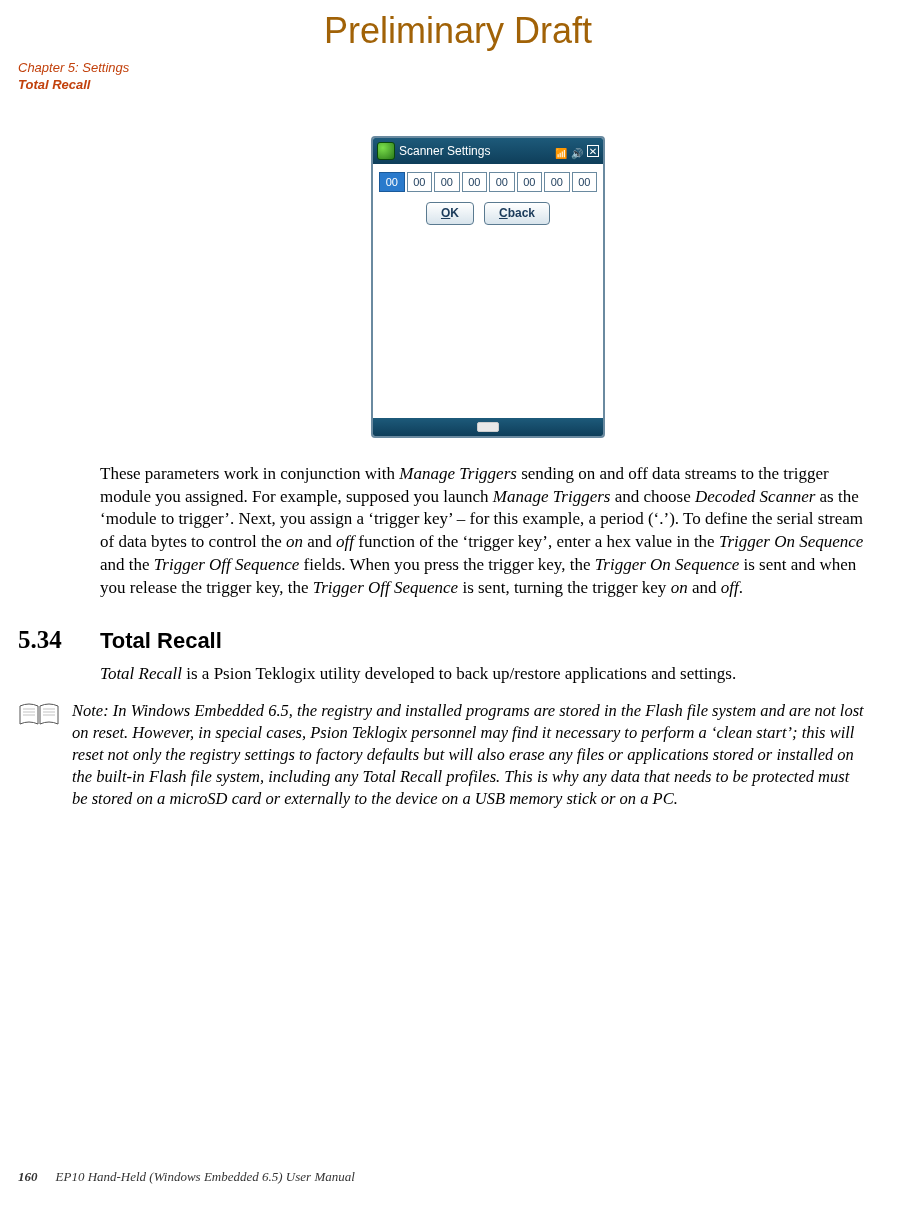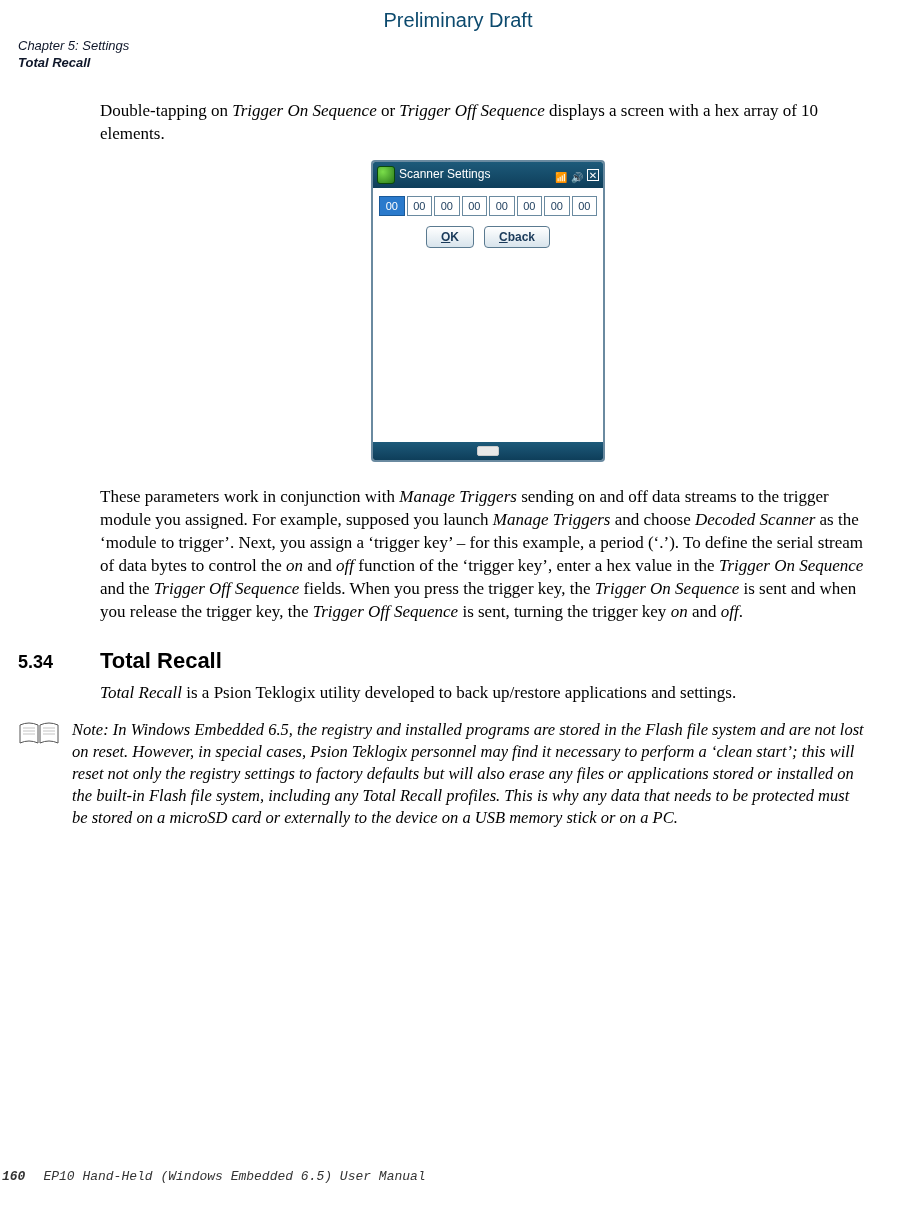--- a/index.html
+++ b/index.html
@@ -9,32 +9,32 @@
     background: #fff;
     font-family: Georgia, 'Times New Roman', serif;
     font-size: 16px;
     line-height: 1.4;
     color: #000;
     position: relative;
     padding: 0;
   }
   .draft-header {
     text-align: center;
-    color: #0c4a6e;
+    color: #a16207;
     font-family: Arial, Helvetica, sans-serif;
-    font-size: 20px;
+    font-size: 36px;
     font-weight: 400;
     padding-top: 6px;
     padding-bottom: 4px;
   }
   .chapter-header {
     font-family: 'Trebuchet MS', Arial, sans-serif;
     font-style: italic;
     font-size: 13px;
-    color: #0f172a;
+    color: #c2410c;
     padding-left: 18px;
     line-height: 1.3;
   }
   .chapter-header .line1 { display:block; }
   .chapter-header .line2 { display:block; font-weight: bold; }
   .content {
     padding-left: 100px;
     padding-right: 40px;
     padding-top: 28px;
   }
@@ -130,23 +130,23 @@
     background: #e8e8e8;
   }
   .section-row {
     display: flex;
     align-items: baseline;
     margin-left: -82px;
     margin-top: 22px;
     margin-bottom: 6px;
   }
   .sec-num {
-    font-family: Liberation Sans, sans-serif;
-    font-weight: bold;
-    font-size: 18px;
+    font-family: Liberation Serif, serif;
+    font-weight: bold;
+    font-size: 25px;
     width: 82px;
     flex: 0 0 auto;
   }
   .sec-title {
     font-family: 'Trebuchet MS', Arial, sans-serif;
     font-weight: bold;
     font-size: 22px;
   }
   .note-block {
     display: flex;
@@ -162,45 +162,42 @@
   .book-icon svg { width: 42px; height: 26px; }
   .note-text {
     font-style: italic;
     font-size: 16.5px;
     line-height: 1.33;
     padding-right: 8px;
   }
   .note-text .lbl { font-style: italic; }
   .footer {
     position: absolute;
-    left: 2px;
+    left: 18px;
     bottom: 22px;
-    font-family: Liberation Mono, monospace;
+    font-family: Liberation Serif, serif;
     font-size: 13px;
     font-style: italic;
     color: #333;
   }
   .footer .pg { font-weight: bold; font-style: italic; margin-right: 18px; }
   em.term { font-style: italic; }
 </style>
 </head>
 <body>
 
 <div class="draft-header">Preliminary Draft</div>
 
 <div class="chapter-header">
   <span class="line1">Chapter 5: Settings</span>
   <span class="line2">Total Recall</span>
 </div>
 
 <div class="content">
 
-  <p class="para">
-    <span>Double-tapping on </span><em class="term">Trigger On Sequence</em><span> or </span><em class="term">Trigger Off Sequence</em><span> displays a screen with a hex array of 10 elements.</span>
-  </p>
 
   <div class="figure-wrap">
     <div class="mock-screen">
       <div class="mock-titlebar">
         <div class="start-orb"></div>
         <div class="title-text">Scanner Settings</div>
         <div class="tray-icons">
           <span class="ic-sig"></span>
           <span class="ic-vol"></span>
           <span class="ic-x">✕</span>

